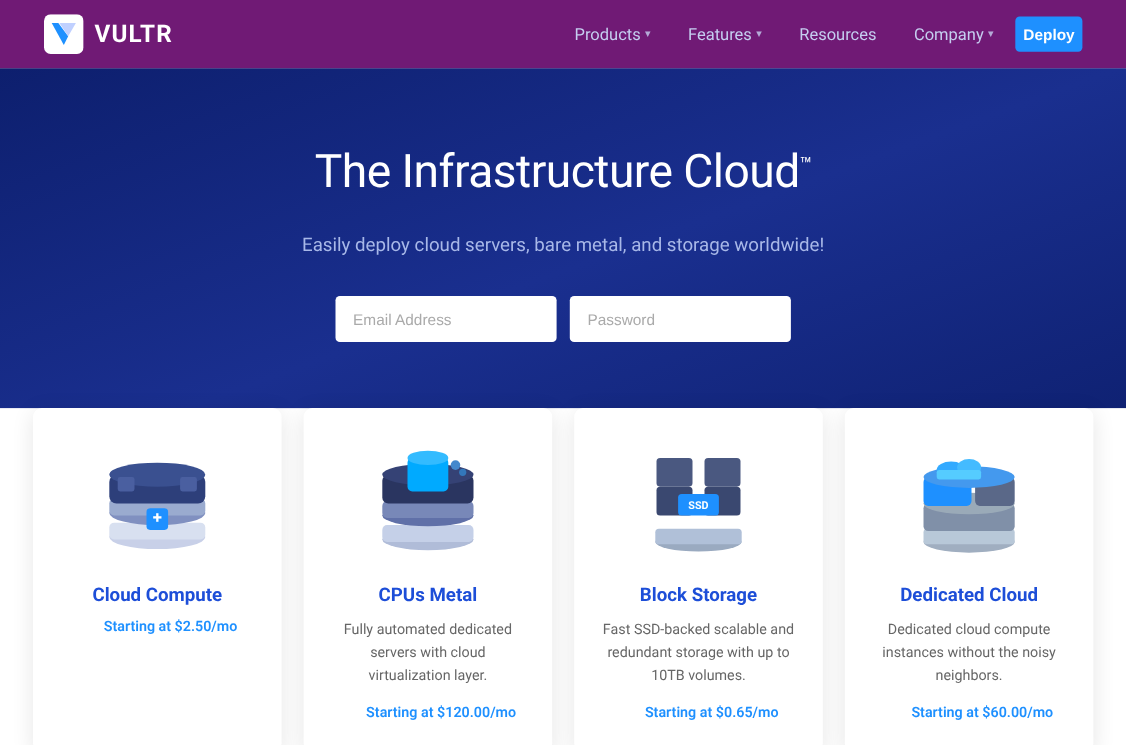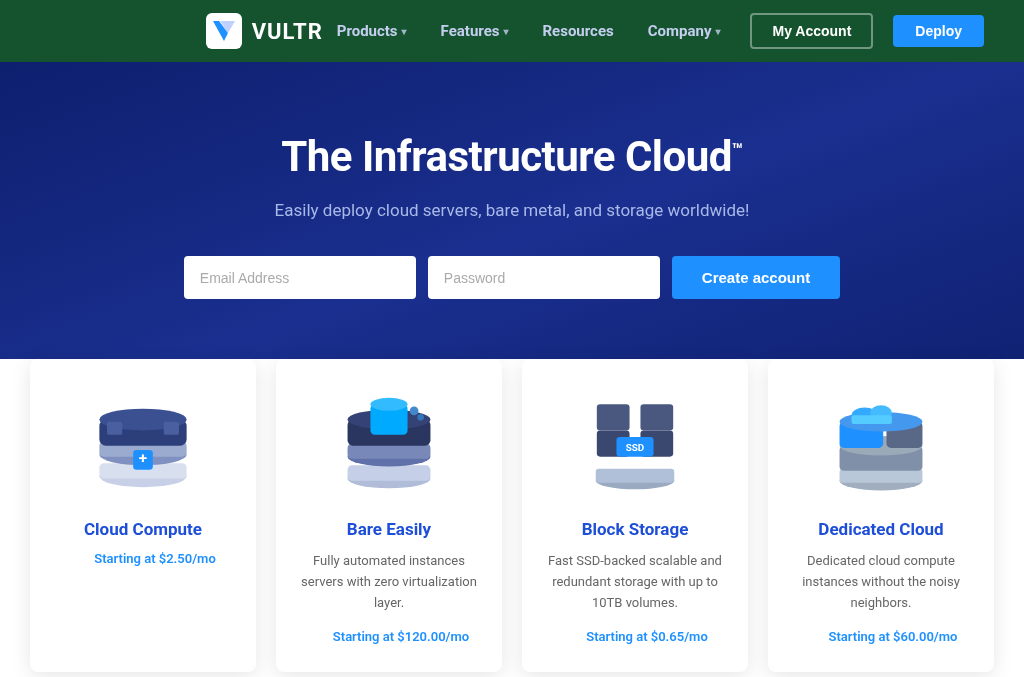--- a/index.html
+++ b/index.html
@@ -2,24 +2,24 @@
 <html><head>
   <meta charset="utf-8">
   <style>
     * { margin: 0; padding: 0; box-sizing: border-box; }
     body { font-family: -apple-system, BlinkMacSystemFont, 'Segoe UI', Roboto, sans-serif; background: #fff; }
 
     
     .navbar {
       display: flex;
       align-items: center;
-      justify-content: flex-end;
+      justify-content: space-between;
       padding: 0 40px;
       height: 62px;
-      background: #14532d;
+      background: #701a75;
       position: relative;
       z-index: 10;
     }
     .nav-logo {
       display: flex;
       align-items: center;
       gap: 10px;
       cursor: pointer;
     }
     .nav-logo-icon {
@@ -33,21 +33,21 @@
       letter-spacing: 1px;
     }
     .nav-links {
       display: flex;
       align-items: center;
       gap: 6px;
     }
     .nav-link {
       color: #c5cef0;
       font-size: 15px;
-      font-weight: 700;
+      font-weight: 400;
       padding: 6px 14px;
       border-radius: 4px;
       cursor: pointer;
       display: flex;
       align-items: center;
       gap: 4px;
       transition: color 0.2s;
     }
     .nav-link .chevron {
       font-size: 10px;
@@ -61,59 +61,59 @@
       border: 2px solid rgba(255,255,255,0.4);
       border-radius: 4px;
       cursor: pointer;
       background: transparent;
       margin-left: 10px;
     }
     .nav-btn-deploy {
       color: #fff;
       font-size: 14px;
       font-weight: 700;
-      padding: 8px 22px;
+      padding: 8px 7px;
       border: none;
       border-radius: 4px;
       cursor: pointer;
       background: #1e90ff;
-      margin-left: 14px;
+      margin-left: 0;
     }
 
     
     .hero {
       background: linear-gradient(160deg, #0d1f6e 0%, #1a2f8f 50%, #0d1f6e 100%);
       text-align: center;
       padding: 70px 20px 120px;
       position: relative;
     }
     .hero h1 {
       color: #fff;
       font-size: 42px;
-      font-weight: 700;
+      font-weight: 400;
       letter-spacing: -0.5px;
-      margin-bottom: 19px;
+      margin-bottom: 32px;
     }
     .hero h1 sup {
       font-size: 18px;
       vertical-align: super;
     }
     .hero p {
       color: #a8b8e8;
       font-size: 17px;
       margin-bottom: 36px;
     }
     .hero-form {
       display: flex;
       justify-content: center;
       gap: 12px;
       flex-wrap: wrap;
     }
     .hero-input {
-      width: 232px;
+      width: 201px;
       padding: 13px 16px;
       border-radius: 4px;
       border: none;
       font-size: 14px;
       color: #333;
       outline: none;
       background: #fff;
     }
     .hero-input::placeholder { color: #aaa; }
     .hero-btn {
@@ -202,34 +202,32 @@
       <span>Features</span>
       <span class="chevron">▾</span>
     </div>
     <div class="nav-link">
       <span>Resources</span>
     </div>
     <div class="nav-link">
       <span>Company</span>
       <span class="chevron">▾</span>
     </div>
-    <button class="nav-btn-account">My Account</button>
     <button class="nav-btn-deploy">Deploy</button>
   </div>
 </nav>
 
 <section class="hero">
   <h1>
     <span>The Infrastructure Cloud</span><sup>™</sup>
   </h1>
   <p>Easily deploy cloud servers, bare metal, and storage worldwide!</p>
   <div class="hero-form">
     <input class="hero-input" type="email" placeholder="Email Address" style="">
     <input class="hero-input" type="password" placeholder="Password" style="">
-    <button class="hero-btn">Create account</button>
   </div>
 </section>
 
 <section class="cards-section">
   <div class="cards-grid">
 
     <div class="card">
       <div class="card-icon-area">
         <svg viewBox="0 0 110 100" xmlns="http://www.w3.org/2000/svg">
 
@@ -266,22 +264,22 @@
           <rect x="17" y="28" width="76" height="24" rx="5" fill="#2a3560"></rect>
           <ellipse cx="55" cy="28" rx="38" ry="9" fill="#354275"></ellipse>
 
           <rect x="38" y="14" width="34" height="28" rx="4" fill="#00aaff"></rect>
           <ellipse cx="55" cy="14" rx="17" ry="6" fill="#33bbff"></ellipse>
 
           <circle cx="78" cy="20" r="4" fill="#4488cc"></circle>
           <circle cx="84" cy="26" r="3" fill="#3377bb"></circle>
         </svg>
       </div>
-      <h3>Bare Easily</h3>
-      <p>Fully automated instances servers with zero virtualization layer.</p>
+      <h3>CPUs Metal</h3>
+      <p>Fully automated dedicated servers with cloud virtualization layer.</p>
       <span class="card-price">Starting at $120.00/mo</span>
     </div>
 
     <div class="card">
       <div class="card-icon-area">
         <svg viewBox="0 0 110 100" xmlns="http://www.w3.org/2000/svg">
 
           <ellipse cx="55" cy="84" rx="36" ry="8" fill="#9aaac0"></ellipse>
           <rect x="19" y="73" width="72" height="13" rx="3" fill="#b0c0d8"></rect>
 

